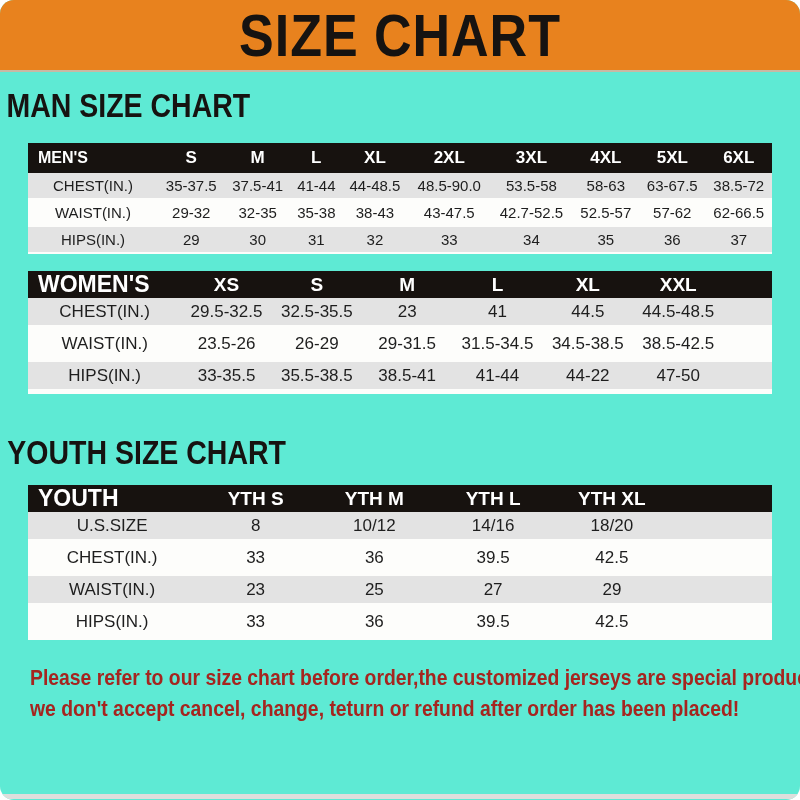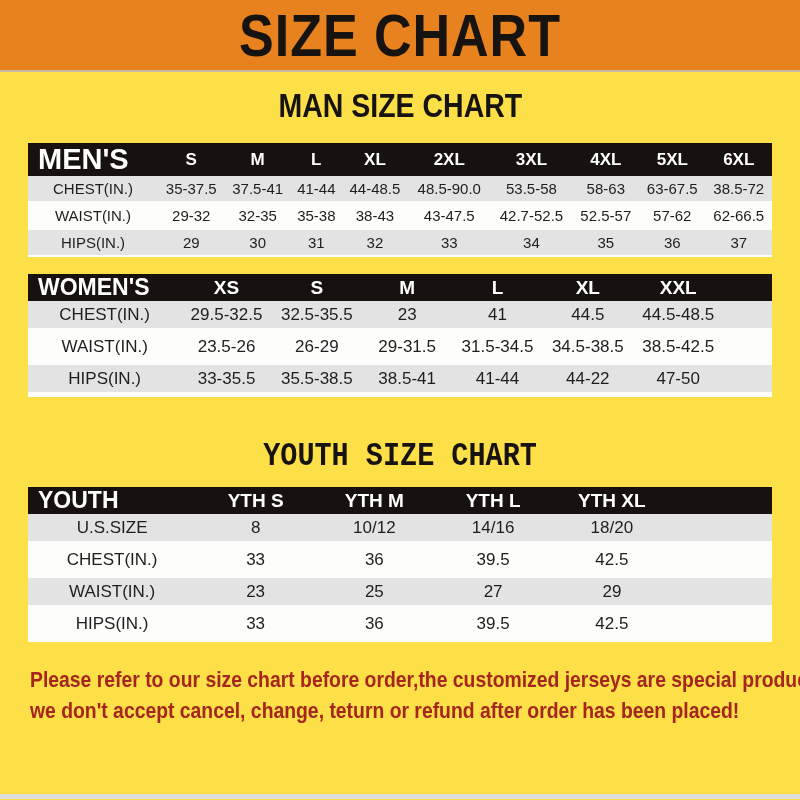--- a/index.html
+++ b/index.html
@@ -5,57 +5,58 @@
   html,body{margin:0;padding:0;}
   body{
     width:800px;height:800px;
     background:#ffffff;
     font-family:"Liberation Sans", sans-serif;
     overflow:hidden;
   }
   .page{
     position:relative;
     width:800px;height:800px;
-    background:#fde047;
+    background:#5eead4;
     overflow:hidden;
+    border-radius:14px;
   }
 
   
   .banner{
     height:70px;
     background:#E8821E;
     display:flex;align-items:center;justify-content:center;
     border-bottom:2px solid #c9b9a4;
   }
   .banner-title{
     font-size:56px;
     font-weight:bold;
     color:#161311;
     letter-spacing:1px;
     transform:scale(0.93,1.06);
     white-space:nowrap;
   }
 
   
   .section-title{
-    text-align:center;
+    text-align:left;
     line-height:34px;
   }
   .section-title > span{
     display:inline-block;
     font-size:30px;
     font-weight:bold;
     color:#161311;
     letter-spacing:0px;
     transform:scale(0.95,1.12);
     white-space:nowrap;
   }
   .title-man{margin-top:17px;}
   .title-women{margin-top:24px;}
-  .title-youth{margin-top:42px;font-family:Liberation Mono, monospace;}
+  .title-youth{margin-top:42px;}
 
   
   .table-wrap{margin:0 28px;}
   .wrap-man{margin-top:15px;}
   .wrap-women{margin-top:17px;}
   .wrap-youth{margin-top:10px;}
 
   table{
     width:100%;
     border-collapse:collapse;
@@ -80,21 +81,21 @@
     text-align:center;
     color:#1e1e1e;
     white-space:nowrap;
     border-bottom:2px solid #fdfdfb;
   }
   tbody tr:nth-child(odd) td{background:#E3E3E3;}
   tbody tr:nth-child(even) td{background:#fdfdfb;}
 
   
   .table-man th{height:30px;font-size:17px;}
-  .table-man th:first-child{font-size:29px;width:118px;}
+  .table-man th:first-child{font-size:16px;width:118px;}
   .table-man td{height:23px;font-size:15px;}
 
   
   .table-women th,.table-youth th{height:25px;font-size:19px;}
   .table-women th:first-child,.table-youth th:first-child{font-size:23px;}
   .table-women td,.table-youth td{
     height:25px;font-size:17px;
     border-bottom:5px solid #fdfdfb;
   }
   .table-women th:first-child{width:19%;}

